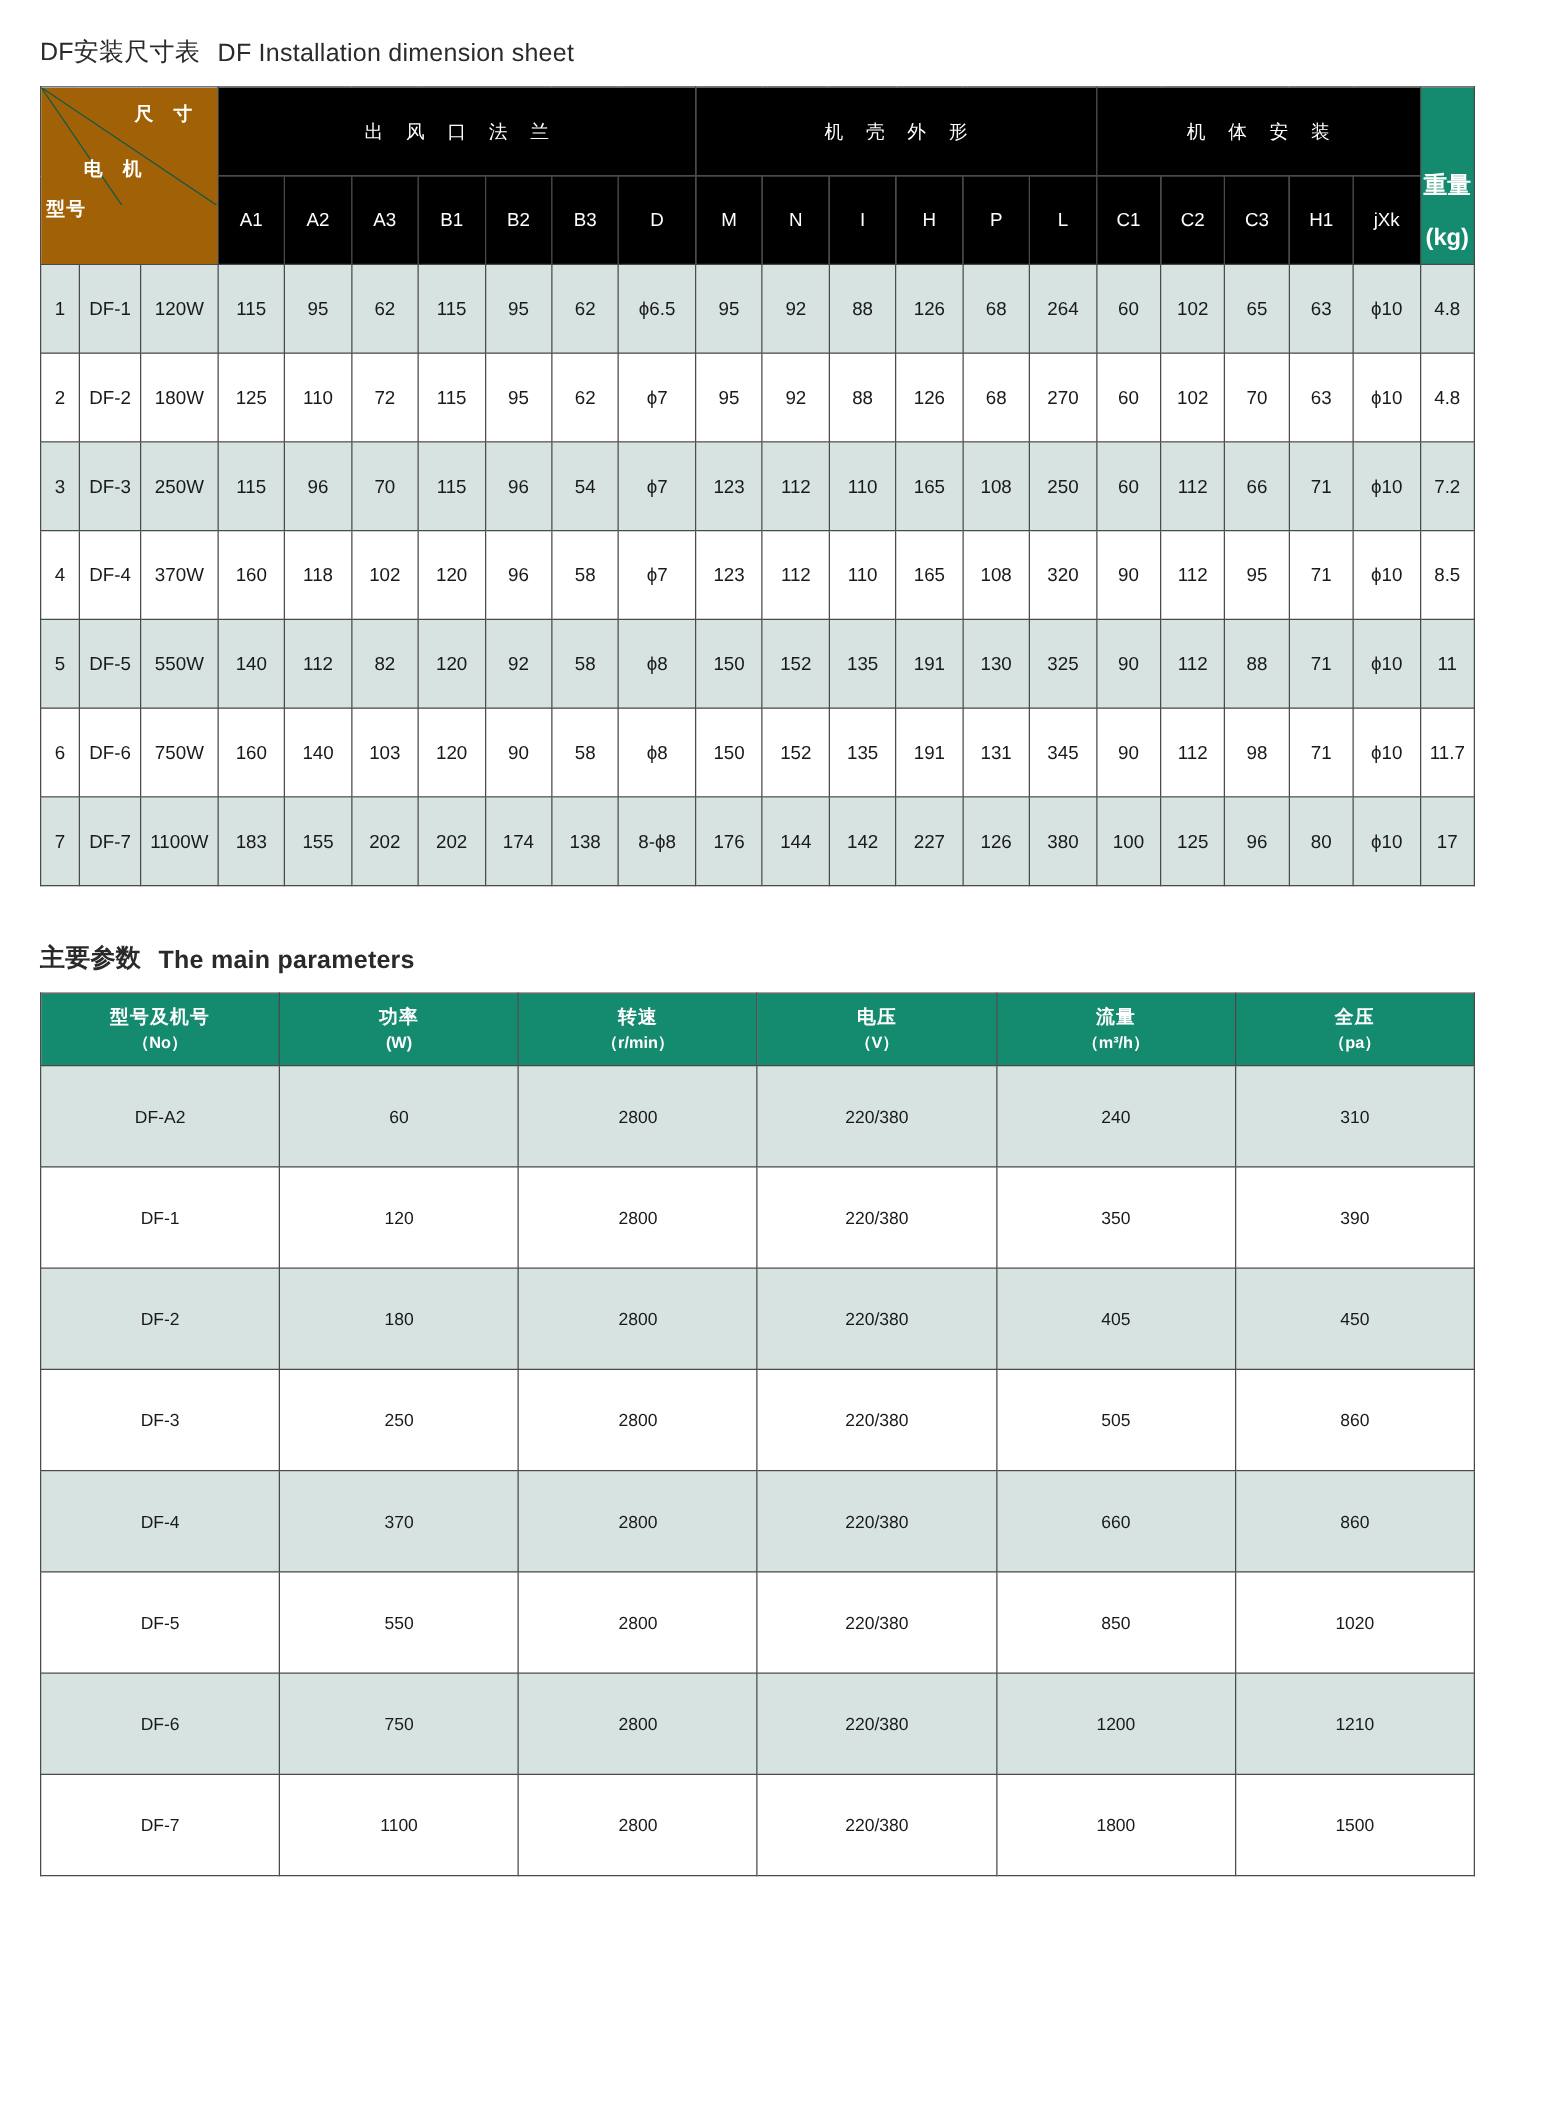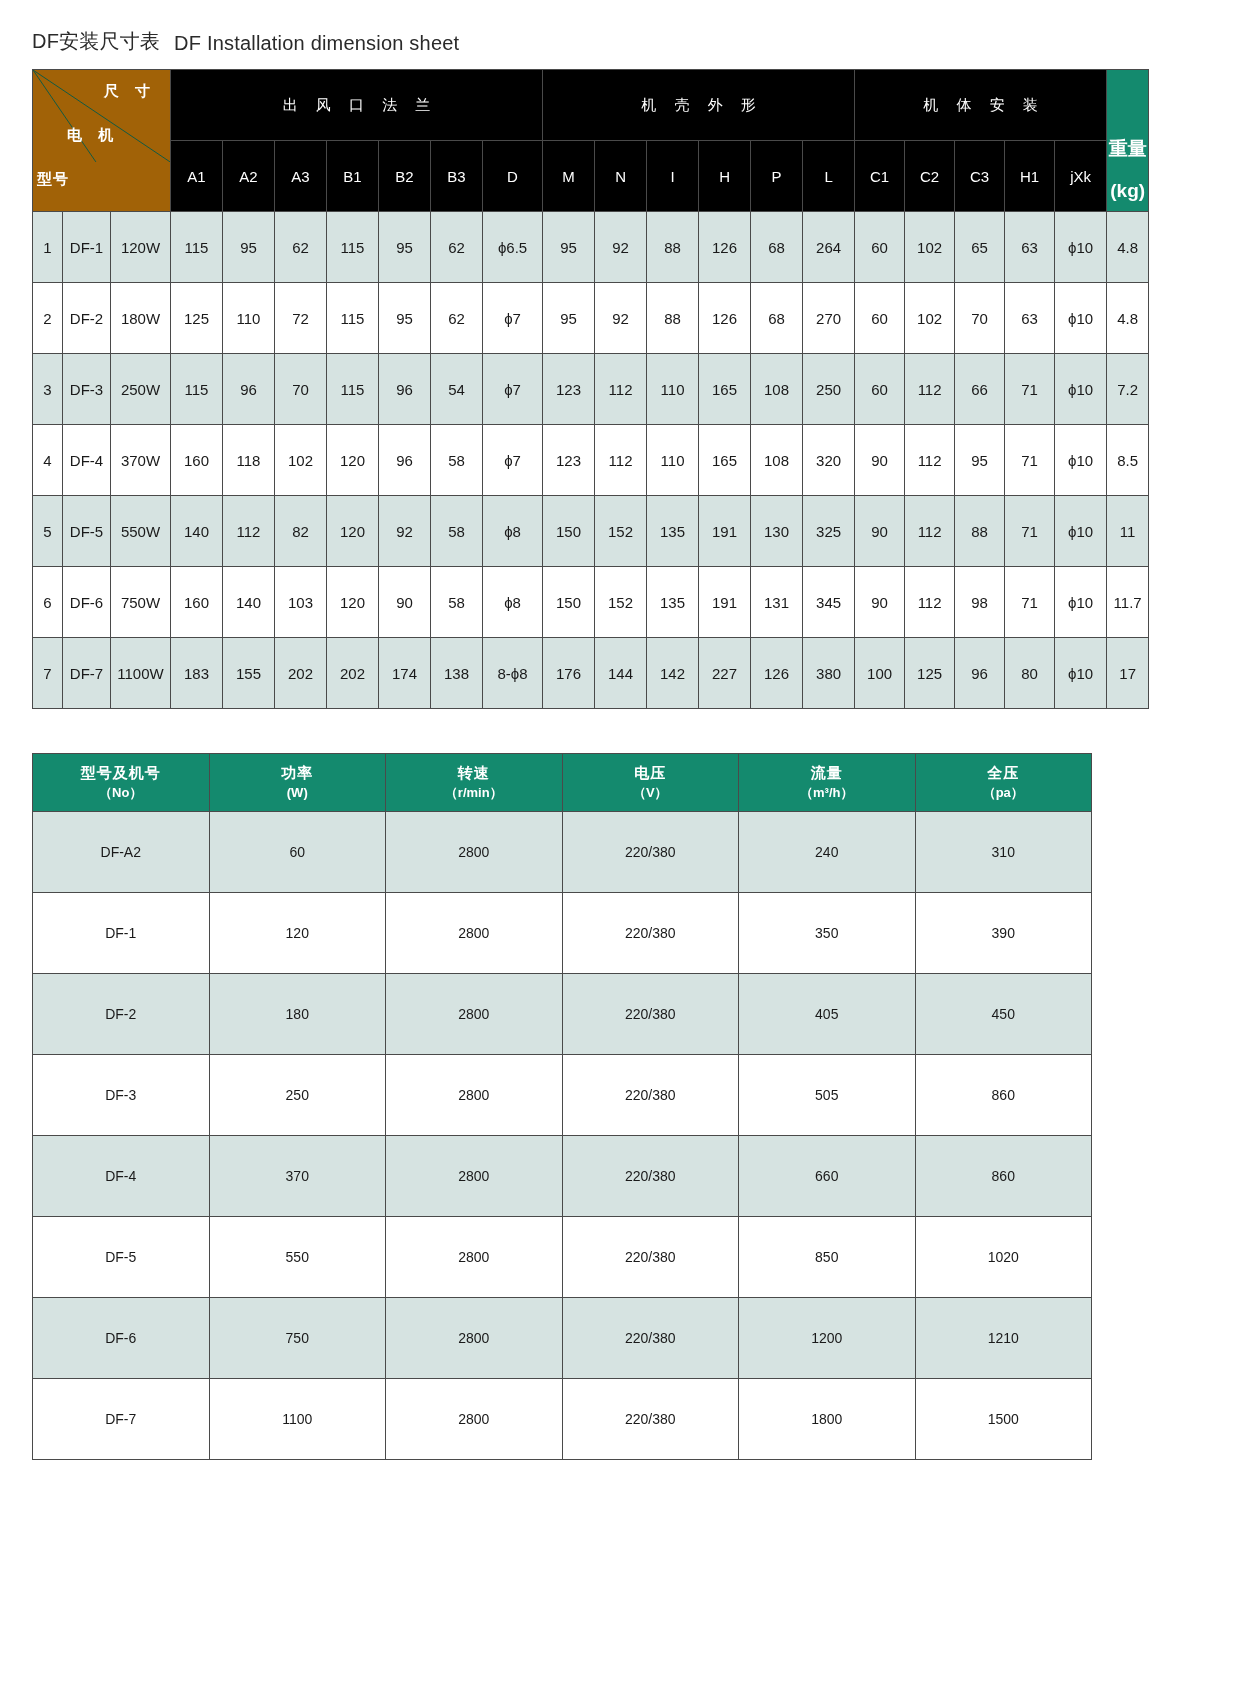--- a/index.html
+++ b/index.html
@@ -26,21 +26,21 @@
   }
   .sec-title .cn { font-weight: 400; }
   .sec-title .en { margin-left: 14px; font-weight: 400; }
   .sec-title.bold .cn { font-weight: 700; }
   .sec-title.bold .en { font-weight: 700; }
 
   
   table.grid {
     border-collapse: collapse;
     table-layout: fixed;
-    width: 1060px;
+    width: 1148px;
     background: #ffffff;
   }
   table.grid td, table.grid th {
     border: 1px solid #4a4a4a;
     text-align: center;
     vertical-align: middle;
     font-weight: 400;
     padding: 0;
   }
   .hd {
@@ -74,21 +74,21 @@
   #t1 .corner .diag { position: absolute; inset: 0; }
   #t1 .corner .lbl {
     position: absolute;
     color: #ffffff;
     font-weight: 700;
     font-size: 15px;
     white-space: nowrap;
   }
   #t1 .corner .lbl.dim   { top: 12px;  right: 14px; letter-spacing: 6px; text-indent: 6px; }
   #t1 .corner .lbl.motor { top: 56px;  left: 28px;  letter-spacing: 6px; text-indent: 6px; text-align: right; }
-  #t1 .corner .lbl.model { top: 100px;  left: 4px;   letter-spacing: 1px; }
+  #t1 .corner .lbl.model { top: 88px;  left: 4px;   letter-spacing: 1px; }
   #t1 .wt-head {
     background: #148a6e;
     color: #fff;
     font-weight: 700;
     font-size: 19px;
     line-height: 1.25;
     height: 114px;
     vertical-align: bottom;
     padding-bottom: 8px;
   }
@@ -354,20 +354,24 @@
           <td>96</td>
           <td>80</td>
           <td class="phi">ϕ10</td>
           <td>17</td>
         </tr>
       </tbody>
   </table>
 
   <div class="gap"></div>
 
+  <div class="sec-title bold">
+    <span class="cn">主要参数</span>
+    <span class="en">The main parameters</span>
+  </div>
 
   <table class="grid" id="t2">
     <thead>
       <tr id="t2-colrow">
           <th>
             <span class="u">型号及机号</span>
             <span class="p">（No）</span>
           </th>
           <th>
             <span class="u">功率</span>

